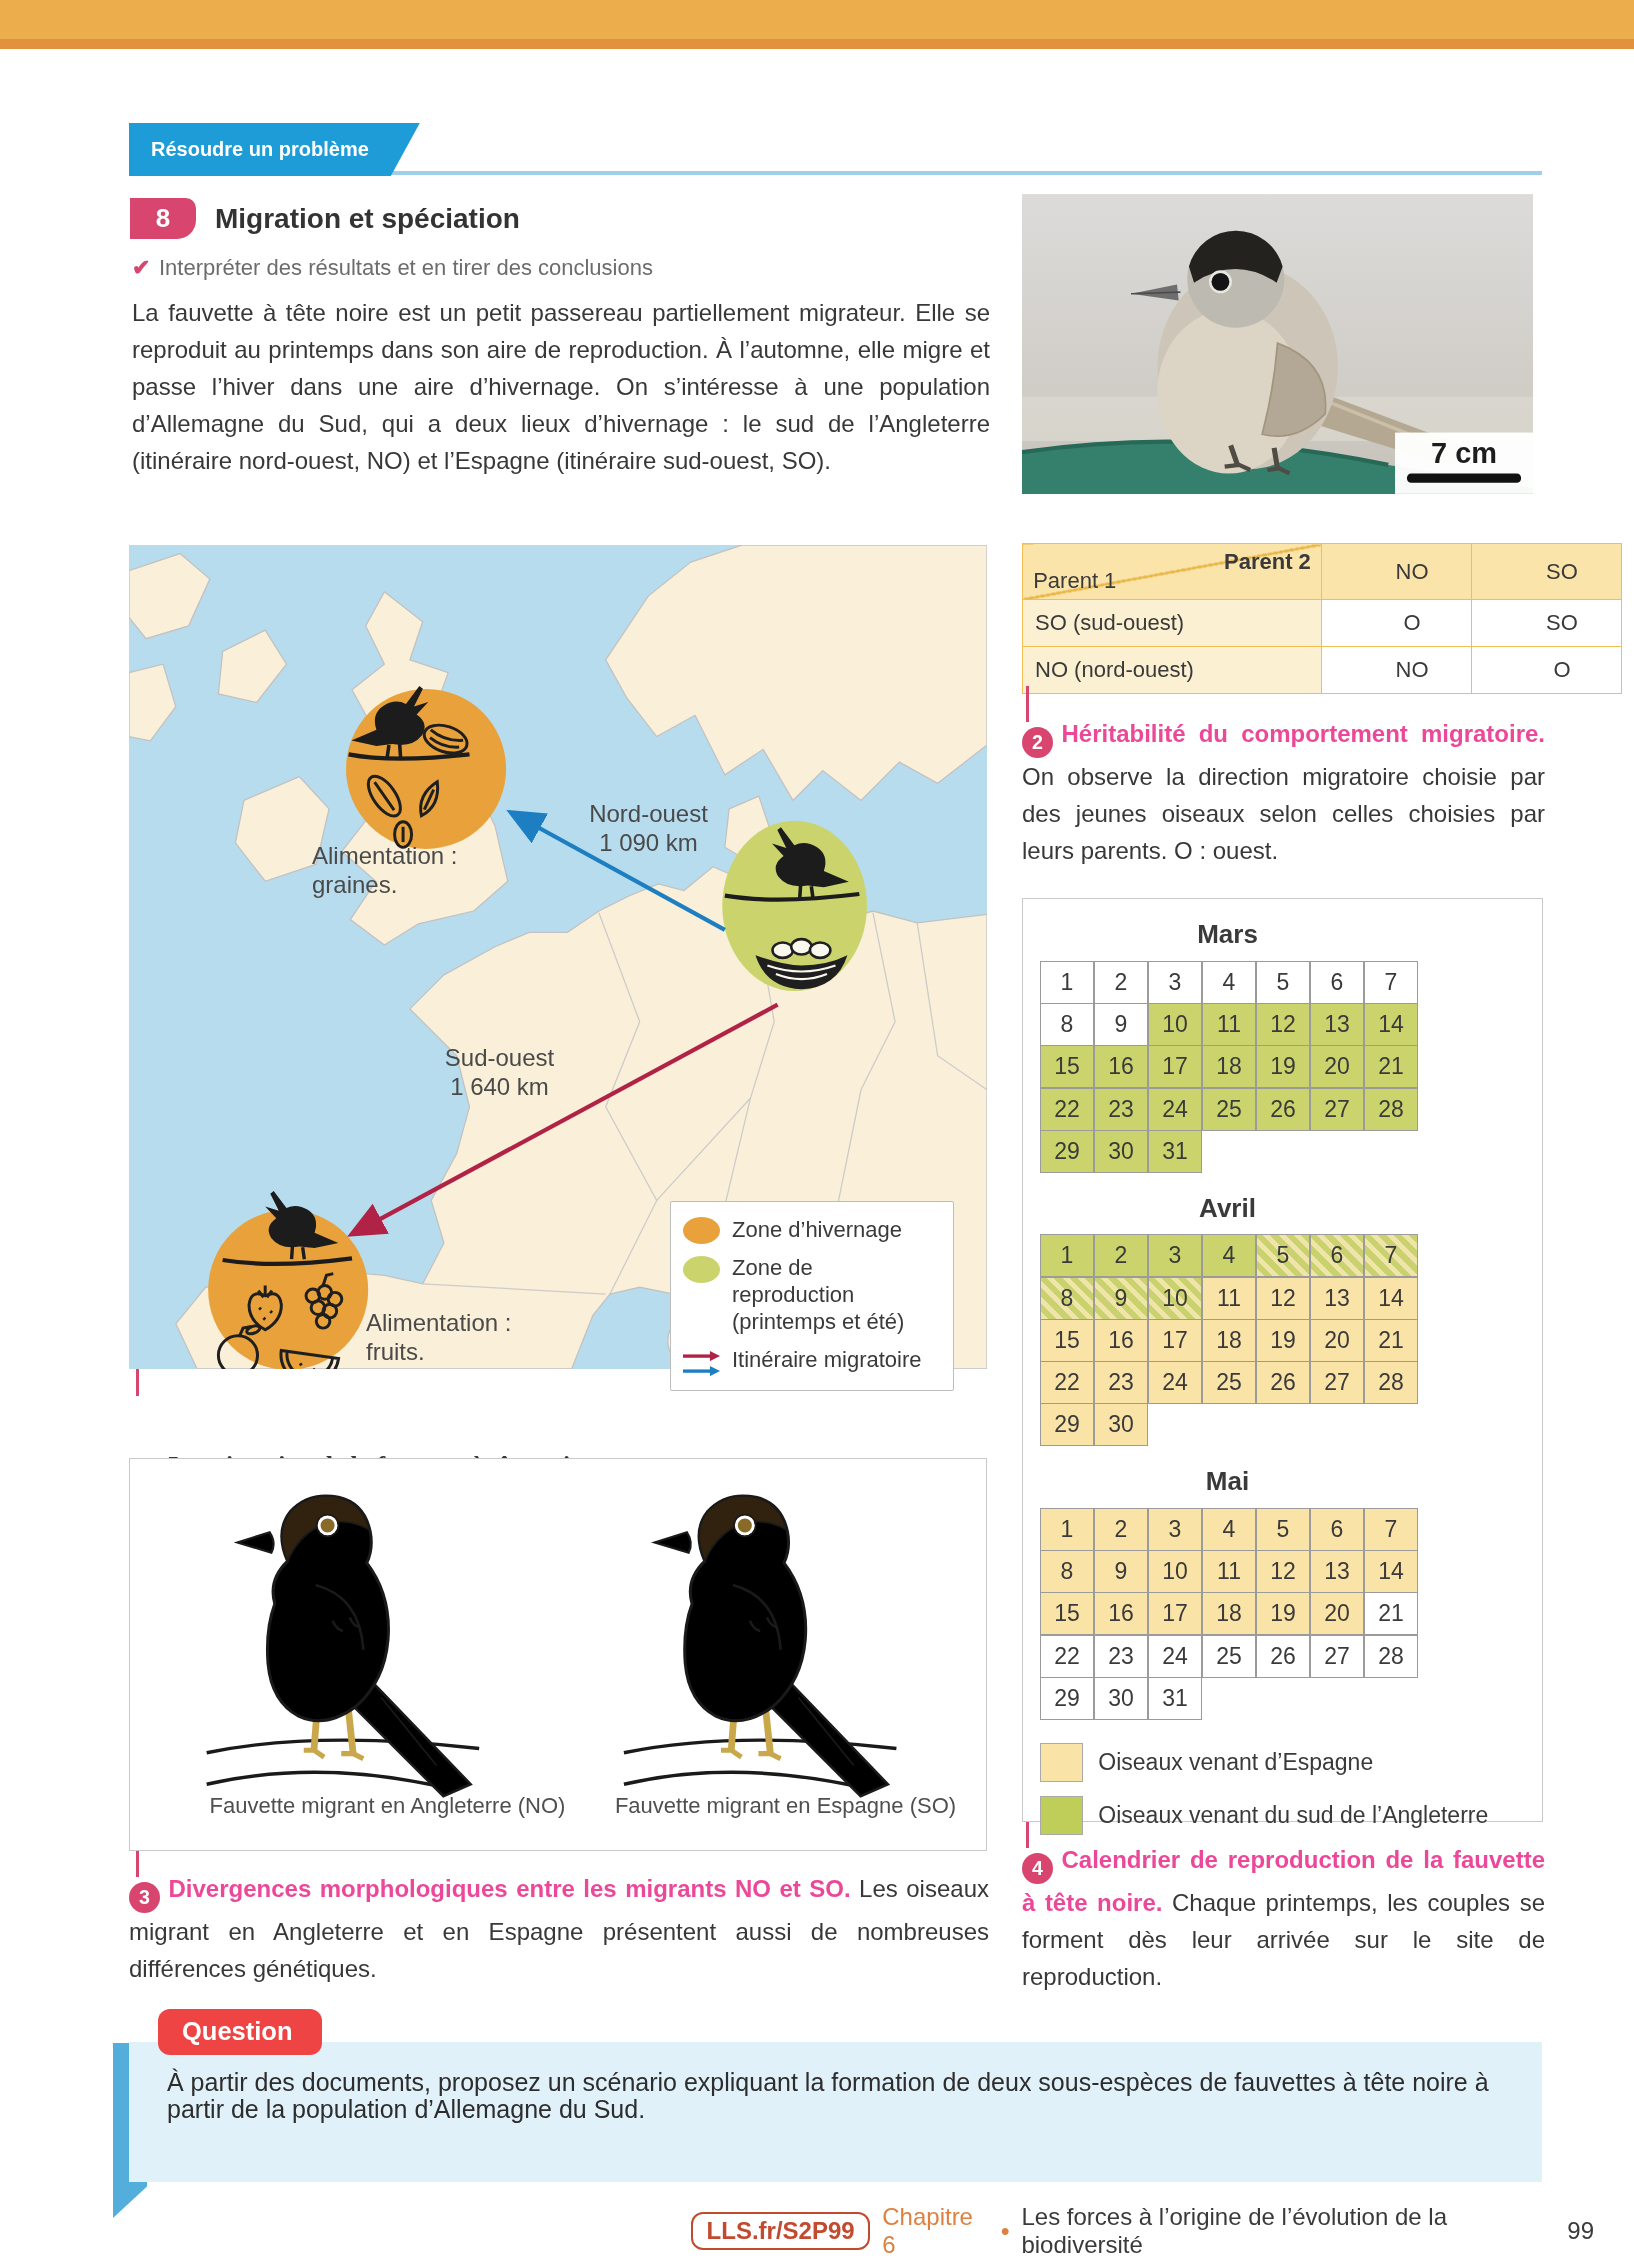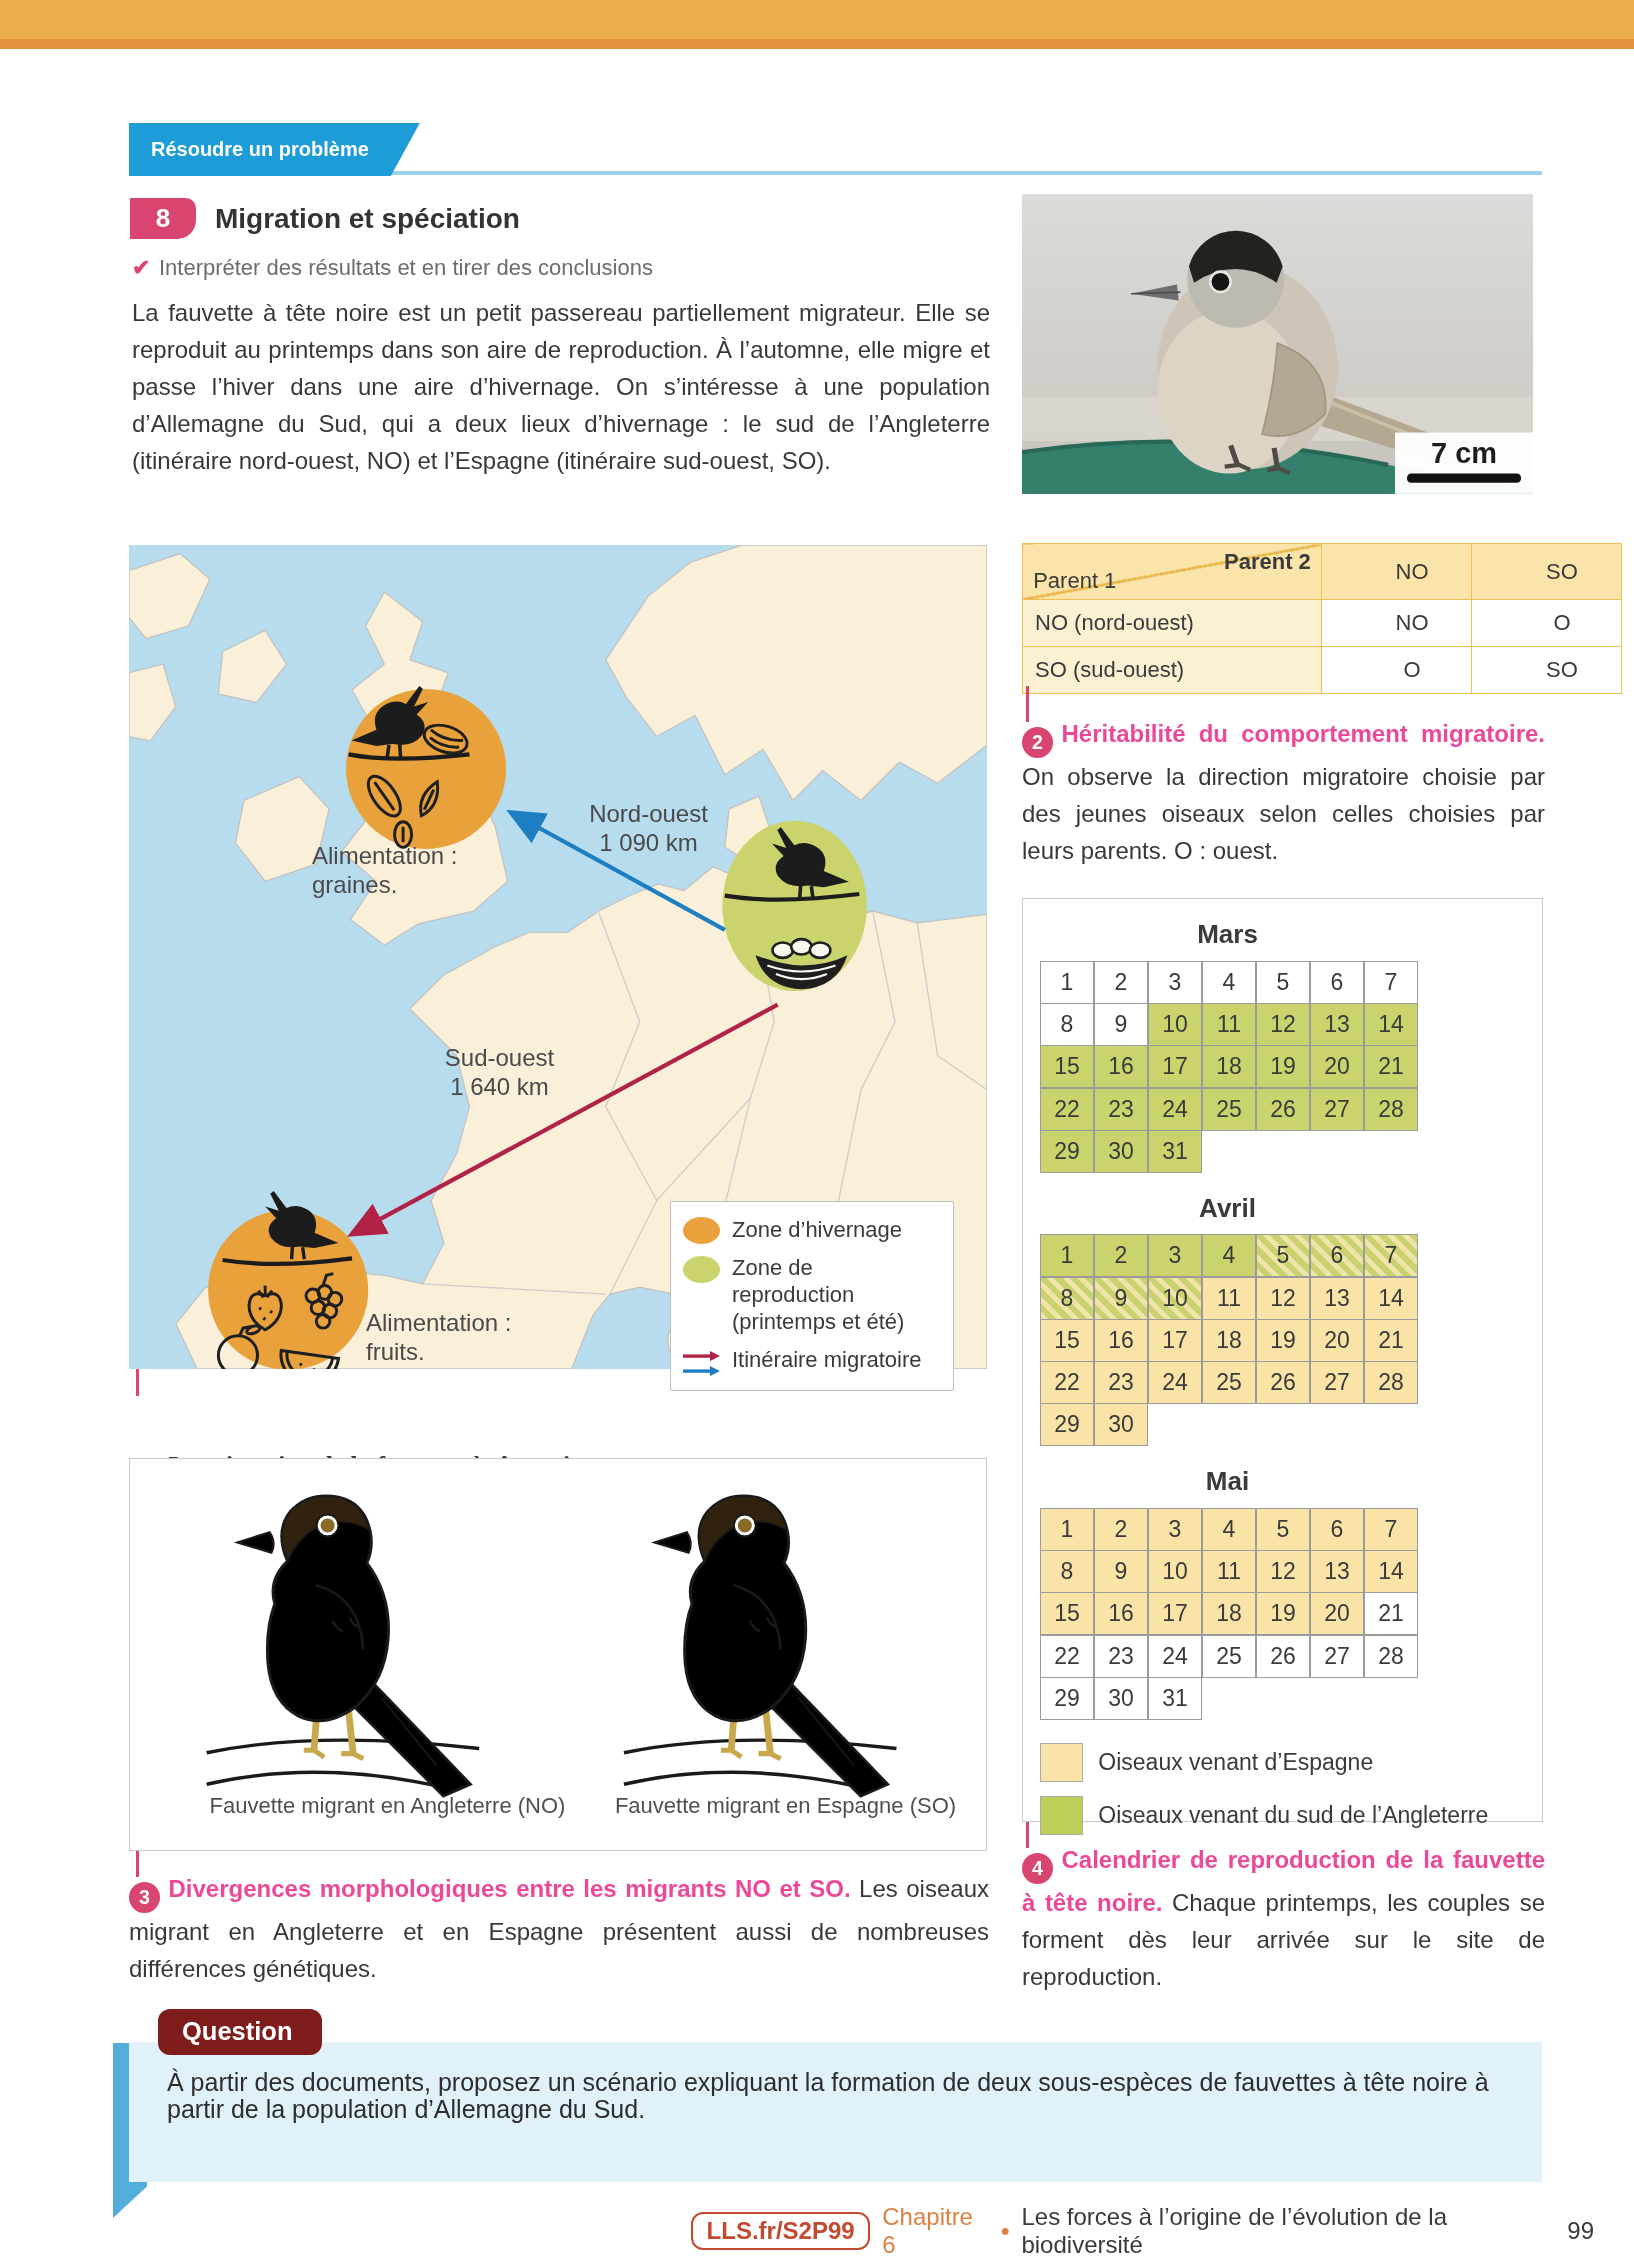--- a/index.html
+++ b/index.html
@@ -68,21 +68,21 @@
   .maplegend .sw.or{background:#E9A23B;}
   .maplegend .sw.gr{background:#CBD46C;}
   .maplegend .lbl{font-size:22px;line-height:27px;color:#3a3a3a;}
   .arrsw{display:flex;flex-direction:column;gap:5.1px;width:37px;flex:none;margin-top:5.1px;}
   
   .d3box{left:129px;top:1458px;width:858px;height:393px;border:1.7px solid #C9C9C9;background:#fff;box-sizing:border-box;}
   .d3cap{position:absolute;font-size:22px;color:#4F4F4F;width:409px;text-align:center;}
   
   .qbar{left:113px;top:2043px;width:34px;height:175px;background:#54AEDC;clip-path:polygon(0 0,100% 0,100% 82%,0 100%);}
   .qpanel{left:129px;top:2042px;width:1413px;height:140px;background:#E1F1FA;}
-  .qtab{left:158px;top:2009px;background:#7f1d1d;color:#fff;font-size:25.5px;font-weight:bold;
+  .qtab{left:158px;top:2009px;background:#ef4444;color:#fff;font-size:25.5px;font-weight:bold;
         padding:7.7px 29px 9.4px 24px;border-radius:12px;}
   .qtext{left:167px;top:2069px;width:1345px;font-size:25px;line-height:27px;color:#2D2D2D;}
   
   .footer{left:691px;right:41px;top:2203px;display:flex;align-items:center;gap:12px;font-size:24px;}
   .flink{border:2.6px solid #C14A2F;border-radius:12px;color:#C14A2F;font-weight:bold;padding:2.6px 13.6px;}
   .fchap{color:#DC8140;}
   .fdot{color:#DC8140;font-weight:bold;}
   .ftitle{color:#3A3A3A;}
   .fpage{color:#3A3A3A;margin-left:auto;}
 </style>
@@ -144,28 +144,28 @@
     <tbody>
         <tr>
       <td class="corner">
         <span class="p2">Parent 2</span>
         <span class="p1">Parent 1</span>
       </td>
       <td class="hcol">NO</td>
       <td class="hcol">SO</td>
     </tr>
     <tr>
+      <td class="rlabel">SO (sud-ouest)</td>
+      <td class="val">O</td>
+      <td class="val">SO</td>
+    </tr>
+    <tr>
       <td class="rlabel">NO (nord-ouest)</td>
       <td class="val">NO</td>
       <td class="val">O</td>
-    </tr>
-    <tr>
-      <td class="rlabel">SO (sud-ouest)</td>
-      <td class="val">O</td>
-      <td class="val">SO</td>
     </tr>
   </tbody>
     </table>
 
   <div class="connector" style="left:1026px;top:686px;height:36px;"></div>
   <p class="docpara" style="left:1022px;top:715px;width:523px;">
     <span class="numcirc">2</span><b>Héritabilité du comportement migratoire.</b> <span>On observe la direction migratoire choisie par des jeunes oiseaux selon celles choisies par leurs parents. O : ouest.</span>
   </p>
 
   <div class="abs map">

